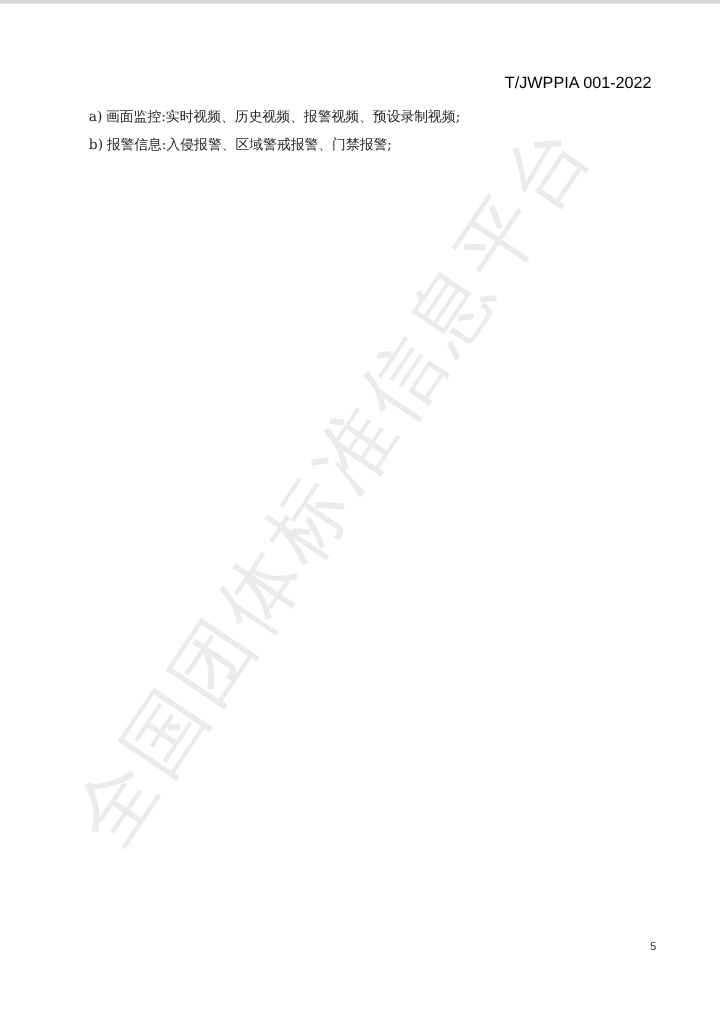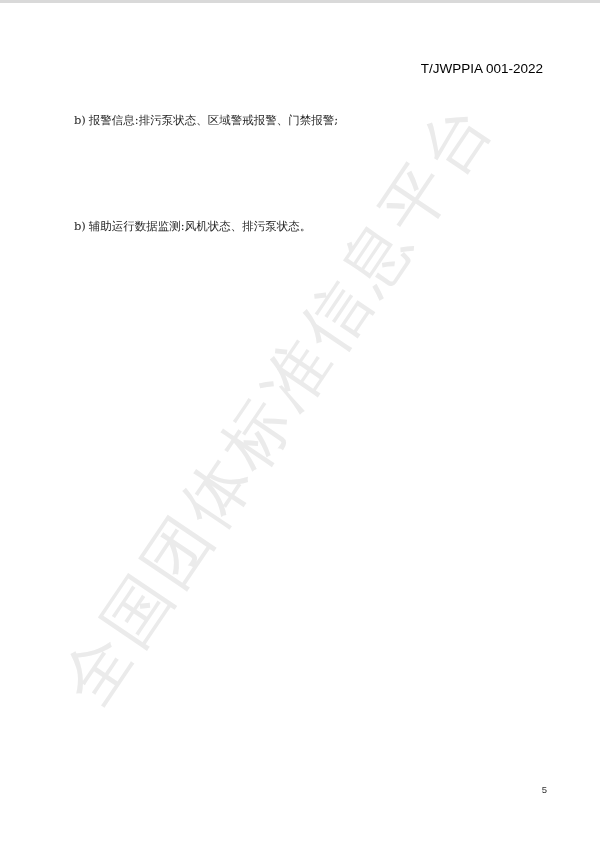--- a/index.html
+++ b/index.html
@@ -72,29 +72,29 @@
 <div class="page">
 
   <div class="top-edge"></div>
 
   <div class="watermark">全国团体标准信息平台</div>
 
   <div class="content-layer">
 
     <div class="doc-number">T/JWPPIA 001-2022</div>
 
+    <div class="line list t1">
+      <span class="marker">a)</span><span>画面监控:实时视频、历史视频、报警视频、预设录制视频;</span>
+    </div>
 
     <div class="line list t2">
-      <span class="marker">b)</span><span>报警信息:排污泵状态、区域警戒报警、门禁报警;</span>
+      <span class="marker">b)</span><span>报警信息:入侵报警、区域警戒报警、门禁报警;</span>
     </div>
 
 
 
 
-    <div class="line list t6">
-      <span class="marker">b)</span><span>辅助运行数据监测:风机状态、排污泵状态。</span>
-    </div>
 
     <div class="page-number">5</div>
 
   </div>
 
 </div>
 
 </body></html>

